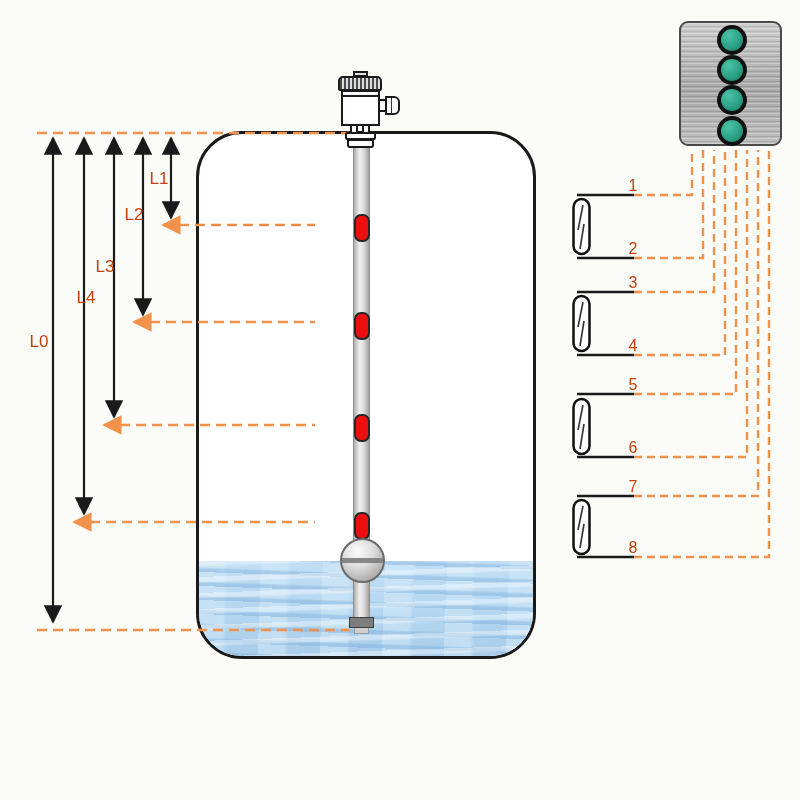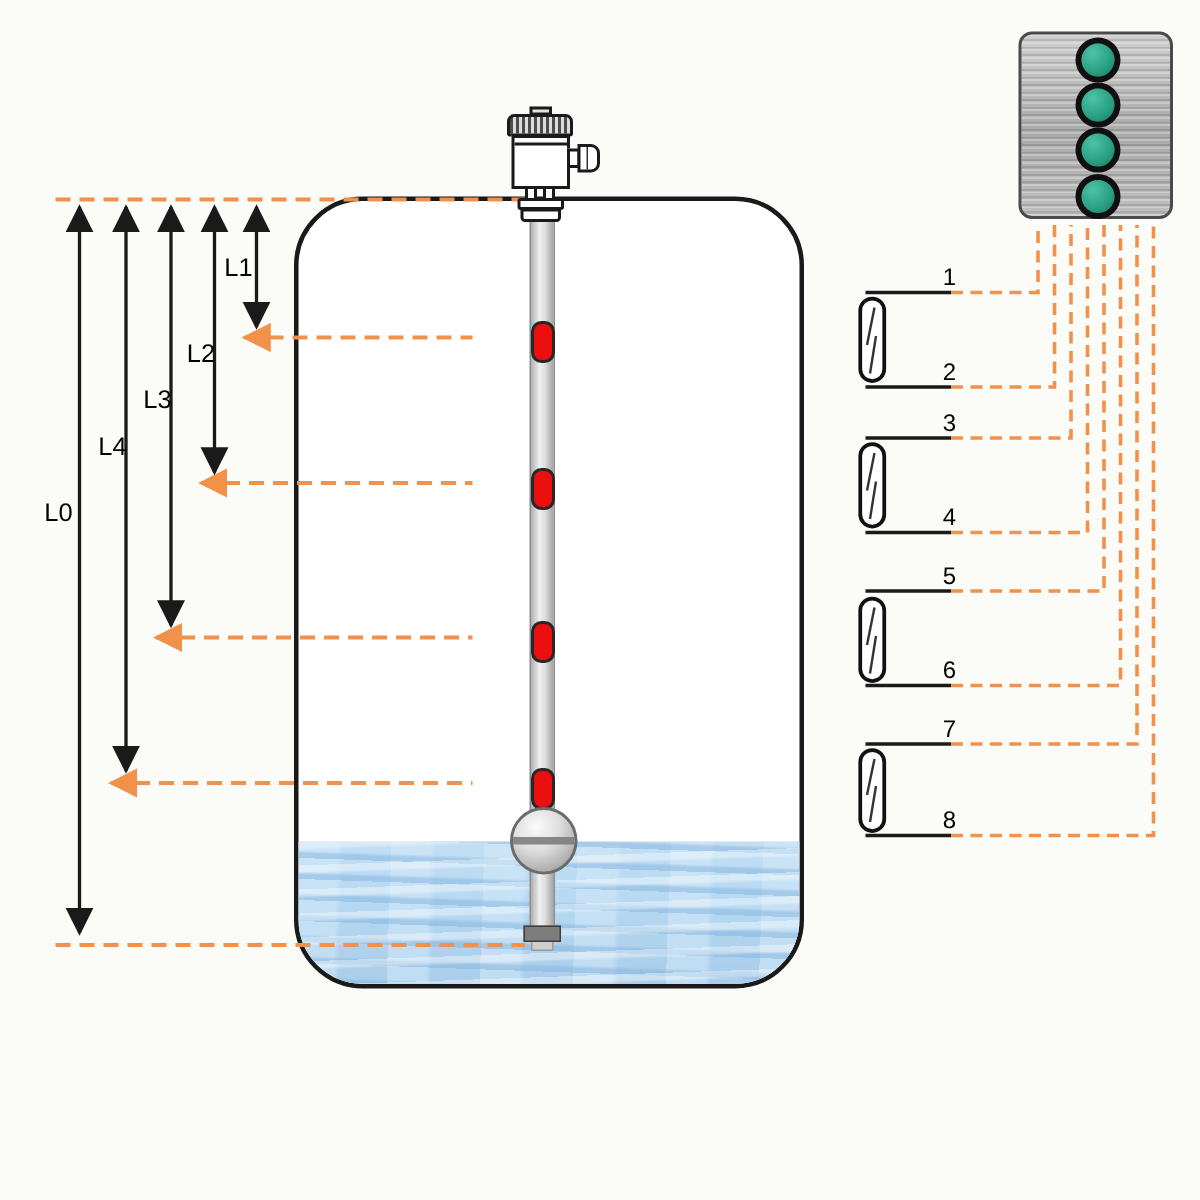--- a/index.html
+++ b/index.html
@@ -79,21 +79,21 @@
   }
   .led{
     position:absolute;left:36px;width:22px;height:22px;border-radius:50%;
     border:4px solid #101010;
     background:radial-gradient(circle at 35% 30%, #4cc3a5, var(--led) 55%, #177a60);
   }
 
   
   .dim-label,.term-label{
     position:absolute;transform:translate(-50%,-50%);
-    color:#000000;z-index:7;white-space:nowrap;
+    color:#c2410c;z-index:7;white-space:nowrap;
   }
   .dim-label{font-size:17px;}
   .term-label{font-size:16px;}
 </style>
 </head>
 <body>
 
 <div id="tank" class="abs">
   <div id="water"></div>
 </div>
@@ -202,23 +202,23 @@
 <div id="flange-lower" class="abs sensor"></div>
 
 <div id="panel" class="abs">
   <div class="led" style="top:2px"></div>
   <div class="led" style="top:32px"></div>
   <div class="led" style="top:62px"></div>
   <div class="led" style="top:93px"></div>
 </div>
 
 <div class="dim-label" style="left:39px;top:342px">L0</div>
-<div class="dim-label" style="left:75px;top:298px">L4</div>
+<div class="dim-label" style="left:86px;top:298px">L4</div>
 <div class="dim-label" style="left:105px;top:267px">L3</div>
-<div class="dim-label" style="left:134px;top:236px">L2</div>
+<div class="dim-label" style="left:134px;top:215px">L2</div>
 <div class="dim-label" style="left:159px;top:179px">L1</div>
 
 <div class="term-label" style="left:633px;top:186px">1</div>
 <div class="term-label" style="left:633px;top:249px">2</div>
 <div class="term-label" style="left:633px;top:283px">3</div>
 <div class="term-label" style="left:633px;top:346px">4</div>
 <div class="term-label" style="left:633px;top:385px">5</div>
 <div class="term-label" style="left:633px;top:448px">6</div>
 <div class="term-label" style="left:633px;top:487px">7</div>
 <div class="term-label" style="left:633px;top:548px">8</div>

